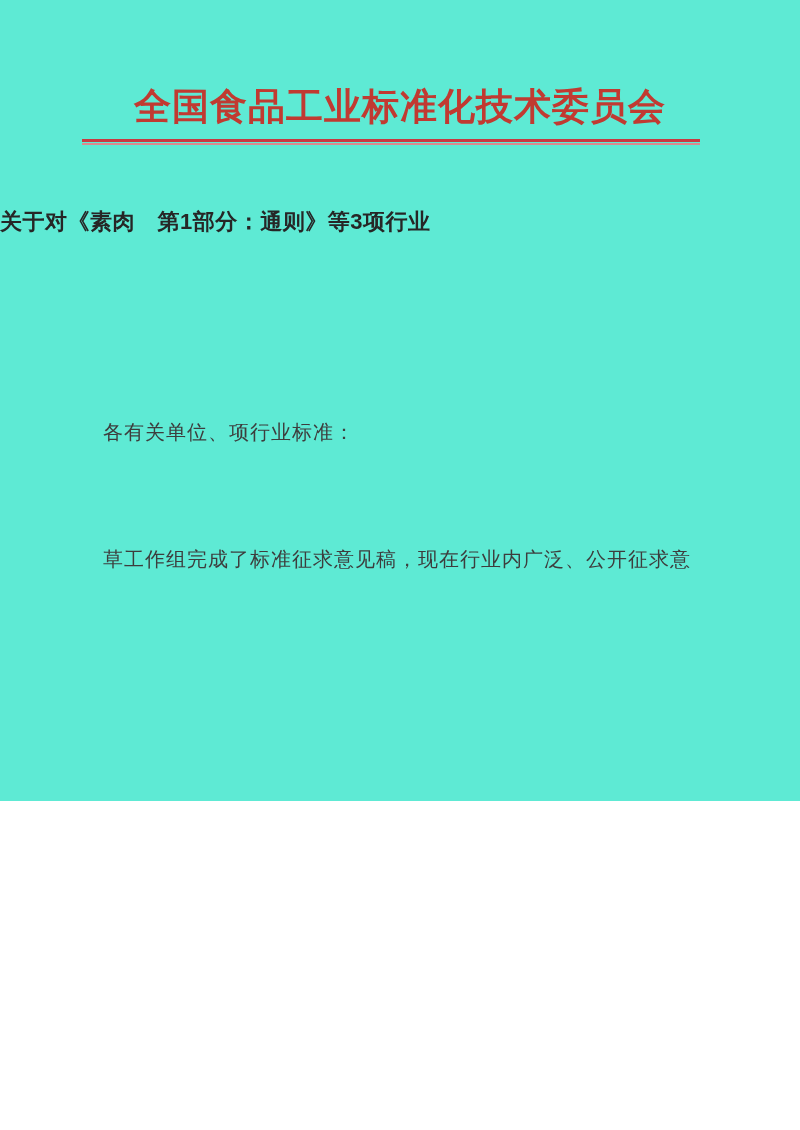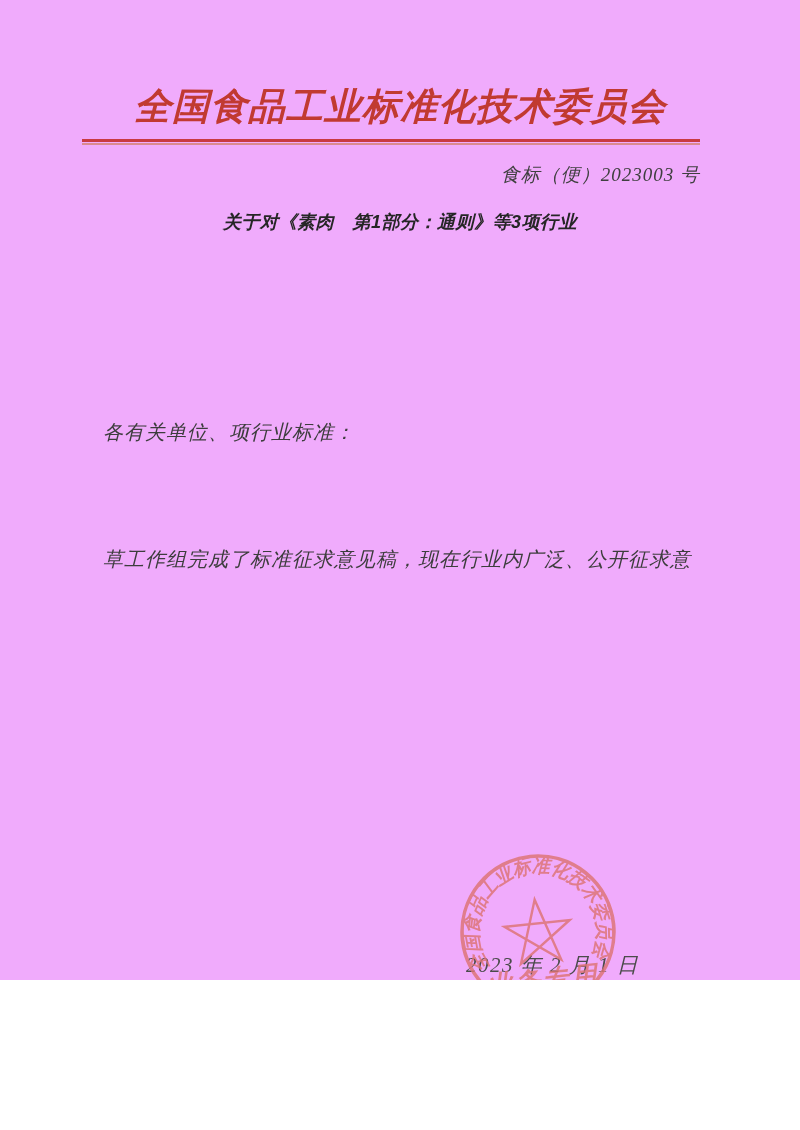--- a/index.html
+++ b/index.html
@@ -1,39 +1,38 @@
 <!DOCTYPE html>
 <html style="--title_red: #c13a31; --rule_red: #c93a41; --stamp_red: #dd7474; --body_text: #3d3d3d;"><head>
 <meta charset="utf-8">
 <style>
   html,body { margin:0; padding:0; background:#ffffff; }
   .page {
-    position:relative; width:800px; height:980px; margin:0 auto;
-    background:#f0abfc; overflow:hidden;
+    position:relative; width:800px; height:801px; margin:0 auto;
+    background:#5eead4; overflow:hidden;
     font-family:"Liberation Serif","DejaVu Serif",serif;
-    font-style:italic;
   }
   .letterhead {
     position:absolute; top:82px; left:0; width:100%;
     text-align:center; font-size:37px; font-weight:bold;
     color:var(--title_red,#c13a31); letter-spacing:1px;
   }
   .rule { position:absolute; left:82px; }
   .rule-top { top:139px; width:618px; }
   .rule-bottom { top:1031px; width:621px; }
   .rule .thick { height:3px; background:var(--rule_red,#c93a41); }
   .rule .thin  { height:2px; background:#da8a8f; margin-top:1px; }
   .ref {
     position:absolute; top:162px; right:100px;
     font-size:19px; color:#3f3f3f; letter-spacing:1px;
   }
   .subject {
-    position:absolute; top:201px; left:0; width:100%; text-align:center;
+    position:absolute; top:201px; left:0; width:100%; 
     font-family:"Liberation Sans","DejaVu Sans",sans-serif;
-    font-weight:bold; color:#262626; font-size:18px; line-height:42px;
+    font-weight:bold; color:#262626; font-size:22px; line-height:42px;
     letter-spacing:0.5px;
   }
   .bodytext {
     position:absolute; top:326px; left:103px; width:604px;
     font-size:20px; line-height:42.4px; color:var(--body_text,#3d3d3d);
     letter-spacing:1px; white-space:pre-wrap;
   }
   .bodytext .line { min-height:42.4px; }
   .stamp {
     position:absolute; left:457px; top:851px; width:162px; height:162px;
@@ -59,21 +58,20 @@
 
 <div class="page">
 
   <div class="letterhead">全国食品工业标准化技术委员会</div>
 
   <div class="rule rule-top">
     <div class="thick"></div>
     <div class="thin"></div>
   </div>
 
-  <div class="ref">食标（便）2023003 号</div>
 
   <div class="subject">
     <div>关于对《素肉　第1部分：通则》等3项行业</div>
   </div>
 
   <div class="bodytext">
     <div class="line">各有关单位、项行业标准：</div>
     <div class="line">草工作组完成了标准征求意见稿，现在行业内广泛、公开征求意</div>
     
     

